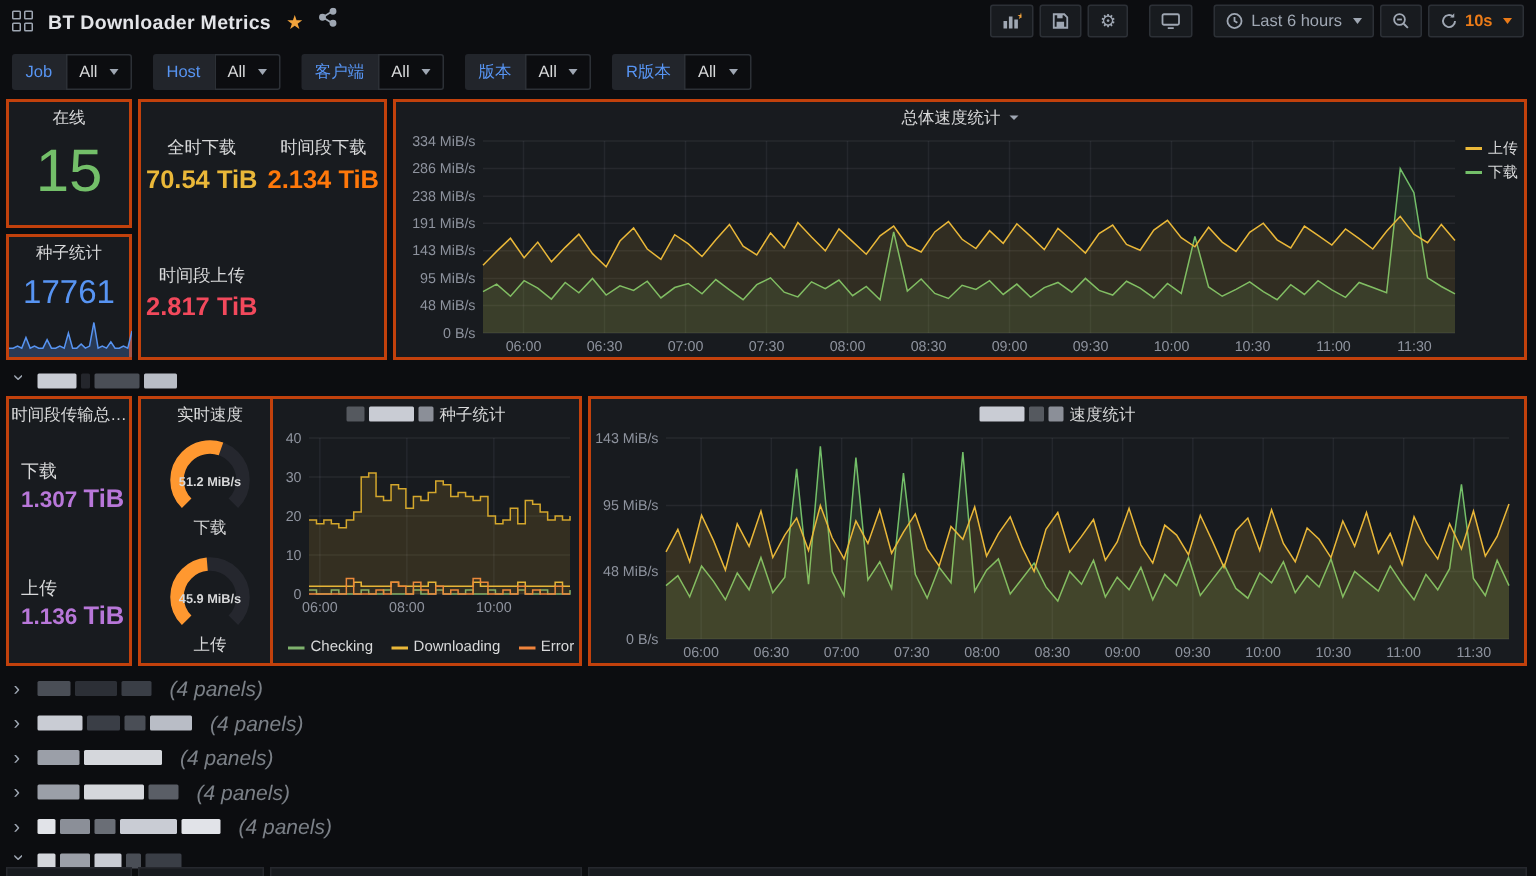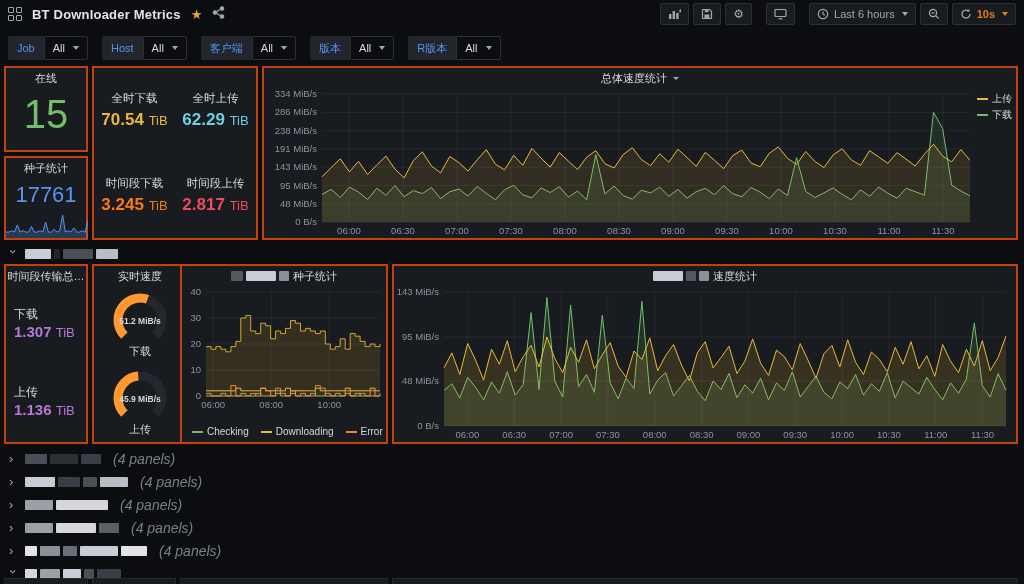--- a/index.html
+++ b/index.html
@@ -33,21 +33,21 @@
     align-items:center; gap:6px; cursor:pointer; }
   .fvalue .caret { color:#9fa7b3; }
   
   .panel { position:absolute; background:#181b1f; border:2px solid #c2410c; border-radius:0; }
   .ptitle { height:20px; display:flex; align-items:center; justify-content:center; gap:4px;
     font-size:11px; color:#d8d9da; white-space:nowrap; overflow:hidden; cursor:pointer; }
   .ptitle .caret { color:#9fa7b3; border-top-width:3.5px; }
   .bignum { position:absolute; left:0; right:0; text-align:center; font-weight:500; }
   .statlabel { font-size:11.5px; color:#d8d9da; text-align:center; }
   .statval { font-size:17px; font-weight:700; text-align:center; white-space:nowrap; }
-  .statval .unit { font-size:13px; font-weight:400; }
+  .statval .unit { font-size:17px; font-weight:700; }
   .grid2 { position:absolute; inset:0; display:grid; grid-template-columns:1fr 1fr;
     grid-template-rows:1fr 1fr; }
   .cell { display:flex; flex-direction:column; align-items:center; justify-content:center; gap:4px; }
   
   .blocks { display:inline-flex; gap:3px; align-items:center; }
   .blocks span { height:10px; border-radius:1px; display:inline-block; }
   
   .dash-row { position:absolute; left:0; width:1024px; height:21px; display:flex;
     align-items:center; gap:8px; padding-left:9px; cursor:pointer; }
   .chev { color:#9fa7b3; font-size:13px; line-height:1; width:8px; display:inline-block; }
@@ -193,26 +193,22 @@
     </svg>
 </div>
 
 <div class="panel" style="left:92px;top:66px;width:166px;height:174px;">
   <div class="grid2">
     <div class="cell">
         <div class="statlabel">全时下载</div>
       <div class="statval" style="color:#EAB839;"><span>70.54</span> <span class="unit">TiB</span></div>
       </div>
     <div class="cell">
-        <div class="statlabel">全时上传</div>
-      <div class="statval" style="color:#6ED0E0;"><span>62.29</span> <span class="unit">TiB</span></div>
-      </div>
-    <div class="cell">
         <div class="statlabel">时间段下载</div>
-      <div class="statval" style="color:#FF780A;"><span>3.245</span> <span class="unit">TiB</span></div>
+      <div class="statval" style="color:#FF780A;"><span>2.134</span> <span class="unit">TiB</span></div>
       </div>
     <div class="cell">
         <div class="statlabel">时间段上传</div>
       <div class="statval" style="color:#F2495C;"><span>2.817</span> <span class="unit">TiB</span></div>
       </div>
   </div>
 </div>
 
 <div class="panel" style="left:262px;top:66px;width:756px;height:174px;">
   <div class="ptitle">

